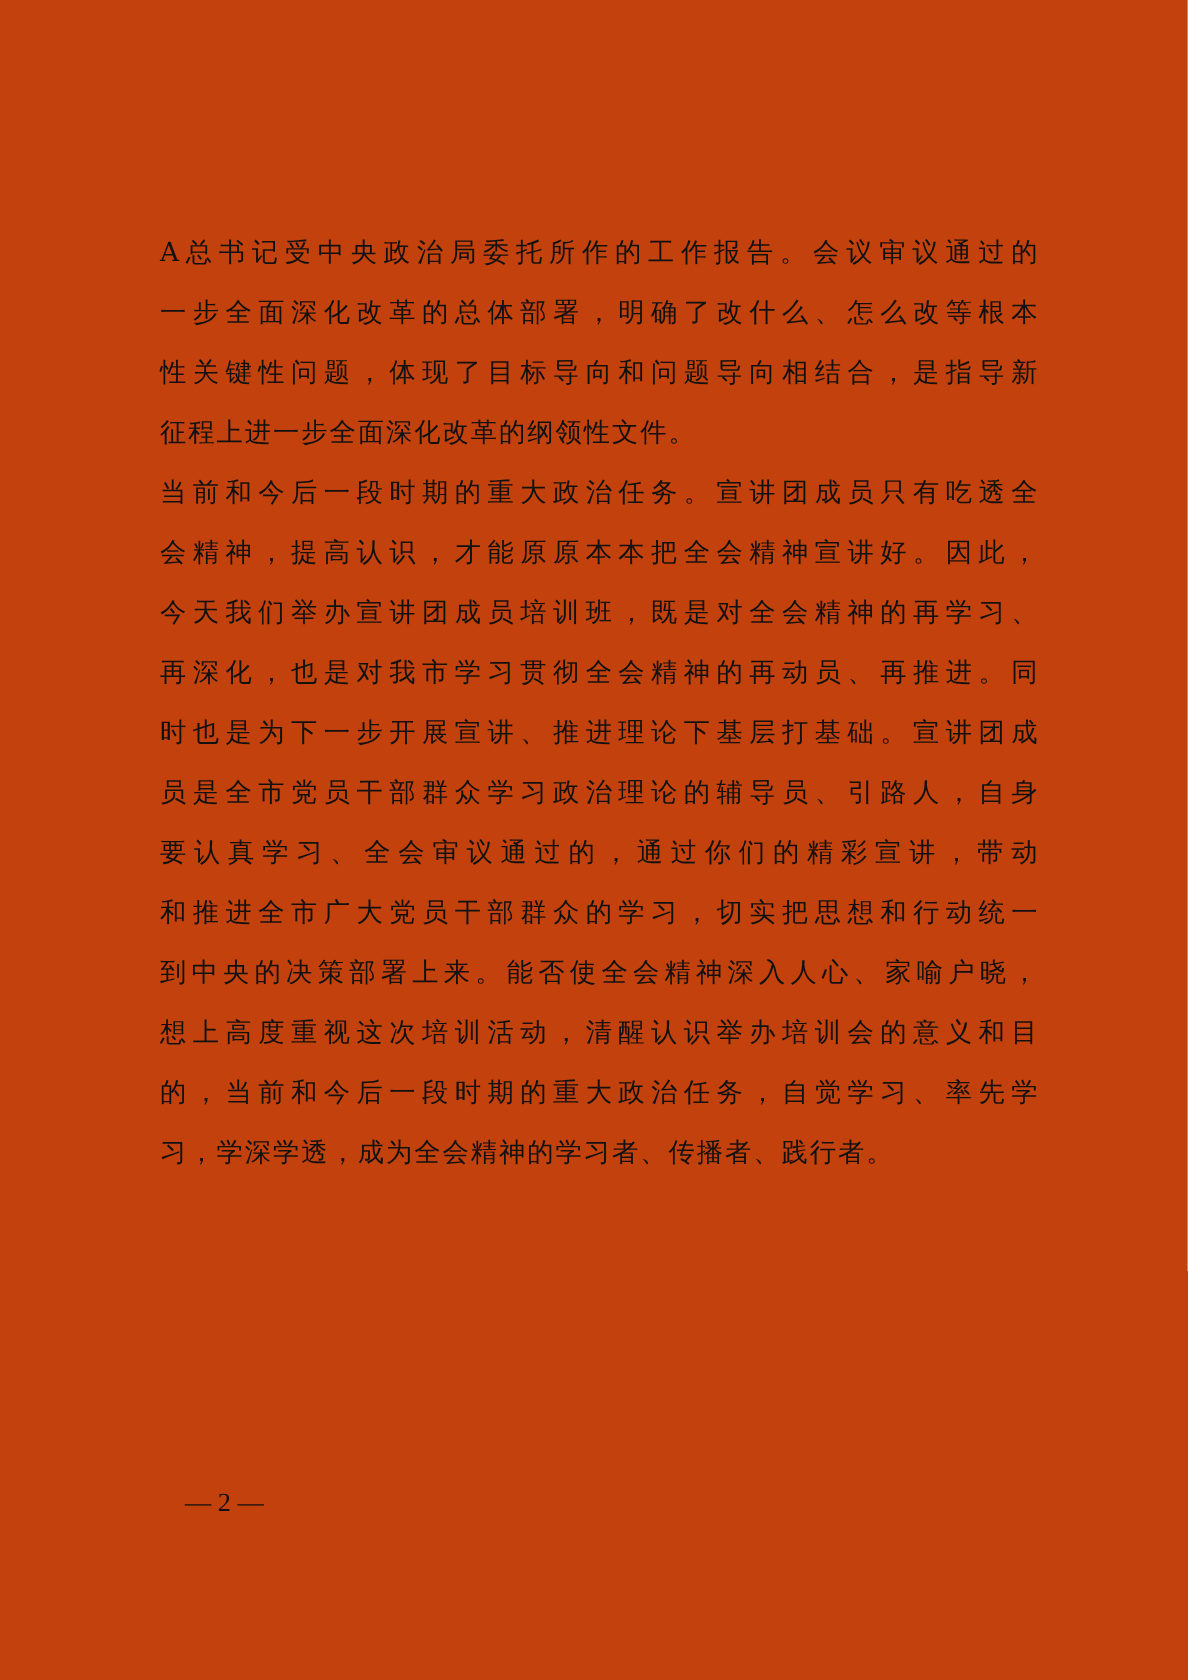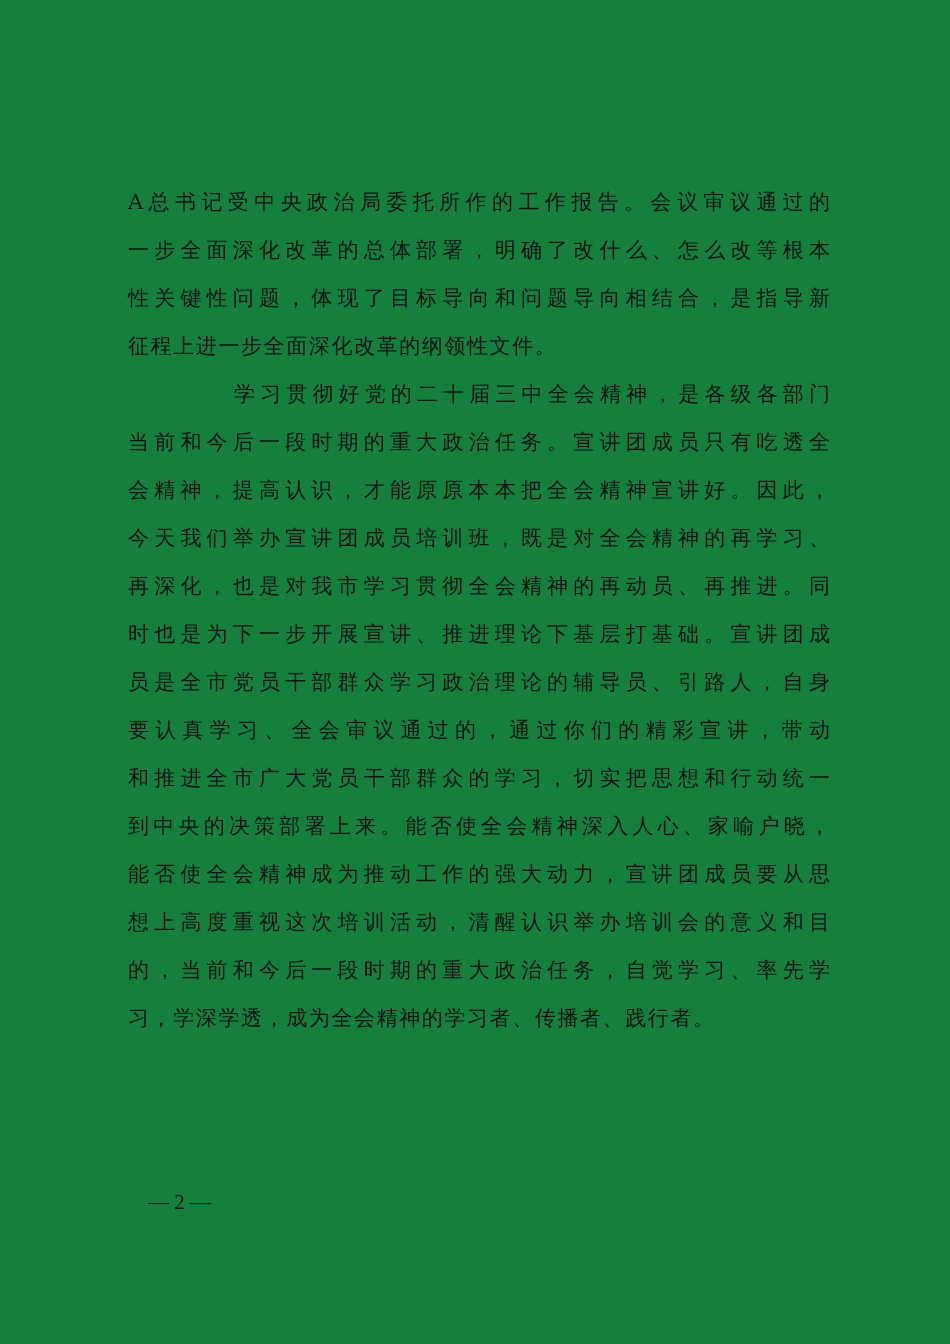--- a/index.html
+++ b/index.html
@@ -1,18 +1,18 @@
 <!DOCTYPE html>
 <html><head>
   <meta charset="utf-8">
   <style>
     html, body { margin: 0; padding: 0; background: #ffffff; }
     body { width: 950px; height: 1344px; position: relative; overflow: hidden; }
     .page {
-      position: absolute; left: 0; top: 0; width: 950px; height: 1344px; background: #15803d;
+      position: absolute; left: 0; top: 0; width: 950px; height: 1344px; background: #c2410c;
     }
     .body-text {
       position: absolute; left: 128px; top: 182px; width: 720px;
       font-family: "DejaVu Serif", "Liberation Serif", serif;
       font-size: 21px; color: #111111;
     }
     .line {
       height: 48px; line-height: 40px; white-space: nowrap;
       letter-spacing: 1.6px;
     }
@@ -33,31 +33,29 @@
   <div class="body-text">
 
     <div>
       <div class="line justify">A总书记受中央政治局委托所作的工作报告。会议审议通过的</div>
       <div class="line justify">一步全面深化改革的总体部署，明确了改什么、怎么改等根本</div>
       <div class="line justify">性关键性问题，体现了目标导向和问题导向相结合，是指导新</div>
       <div class="line">征程上进一步全面深化改革的纲领性文件。</div>
     </div>
 
     <div>
-      <div class="line justify indent">学习贯彻好党的二十届三中全会精神，是各级各部门</div>
       <div class="line justify">当前和今后一段时期的重大政治任务。宣讲团成员只有吃透全</div>
       <div class="line justify">会精神，提高认识，才能原原本本把全会精神宣讲好。因此，</div>
       <div class="line justify">今天我们举办宣讲团成员培训班，既是对全会精神的再学习、</div>
       <div class="line justify">再深化，也是对我市学习贯彻全会精神的再动员、再推进。同</div>
       <div class="line justify">时也是为下一步开展宣讲、推进理论下基层打基础。宣讲团成</div>
       <div class="line justify">员是全市党员干部群众学习政治理论的辅导员、引路人，自身</div>
       <div class="line justify">要认真学习、全会审议通过的，通过你们的精彩宣讲，带动</div>
       <div class="line justify">和推进全市广大党员干部群众的学习，切实把思想和行动统一</div>
       <div class="line justify">到中央的决策部署上来。能否使全会精神深入人心、家喻户晓，</div>
-      <div class="line justify">能否使全会精神成为推动工作的强大动力，宣讲团成员要从思</div>
       <div class="line justify">想上高度重视这次培训活动，清醒认识举办培训会的意义和目</div>
       <div class="line justify">的，当前和今后一段时期的重大政治任务，自觉学习、率先学</div>
       <div class="line">习，学深学透，成为全会精神的学习者、传播者、践行者。</div>
     </div>
   </div>
 
   <div class="footer">— 2 —</div>
 </div>
 
 </body></html>

